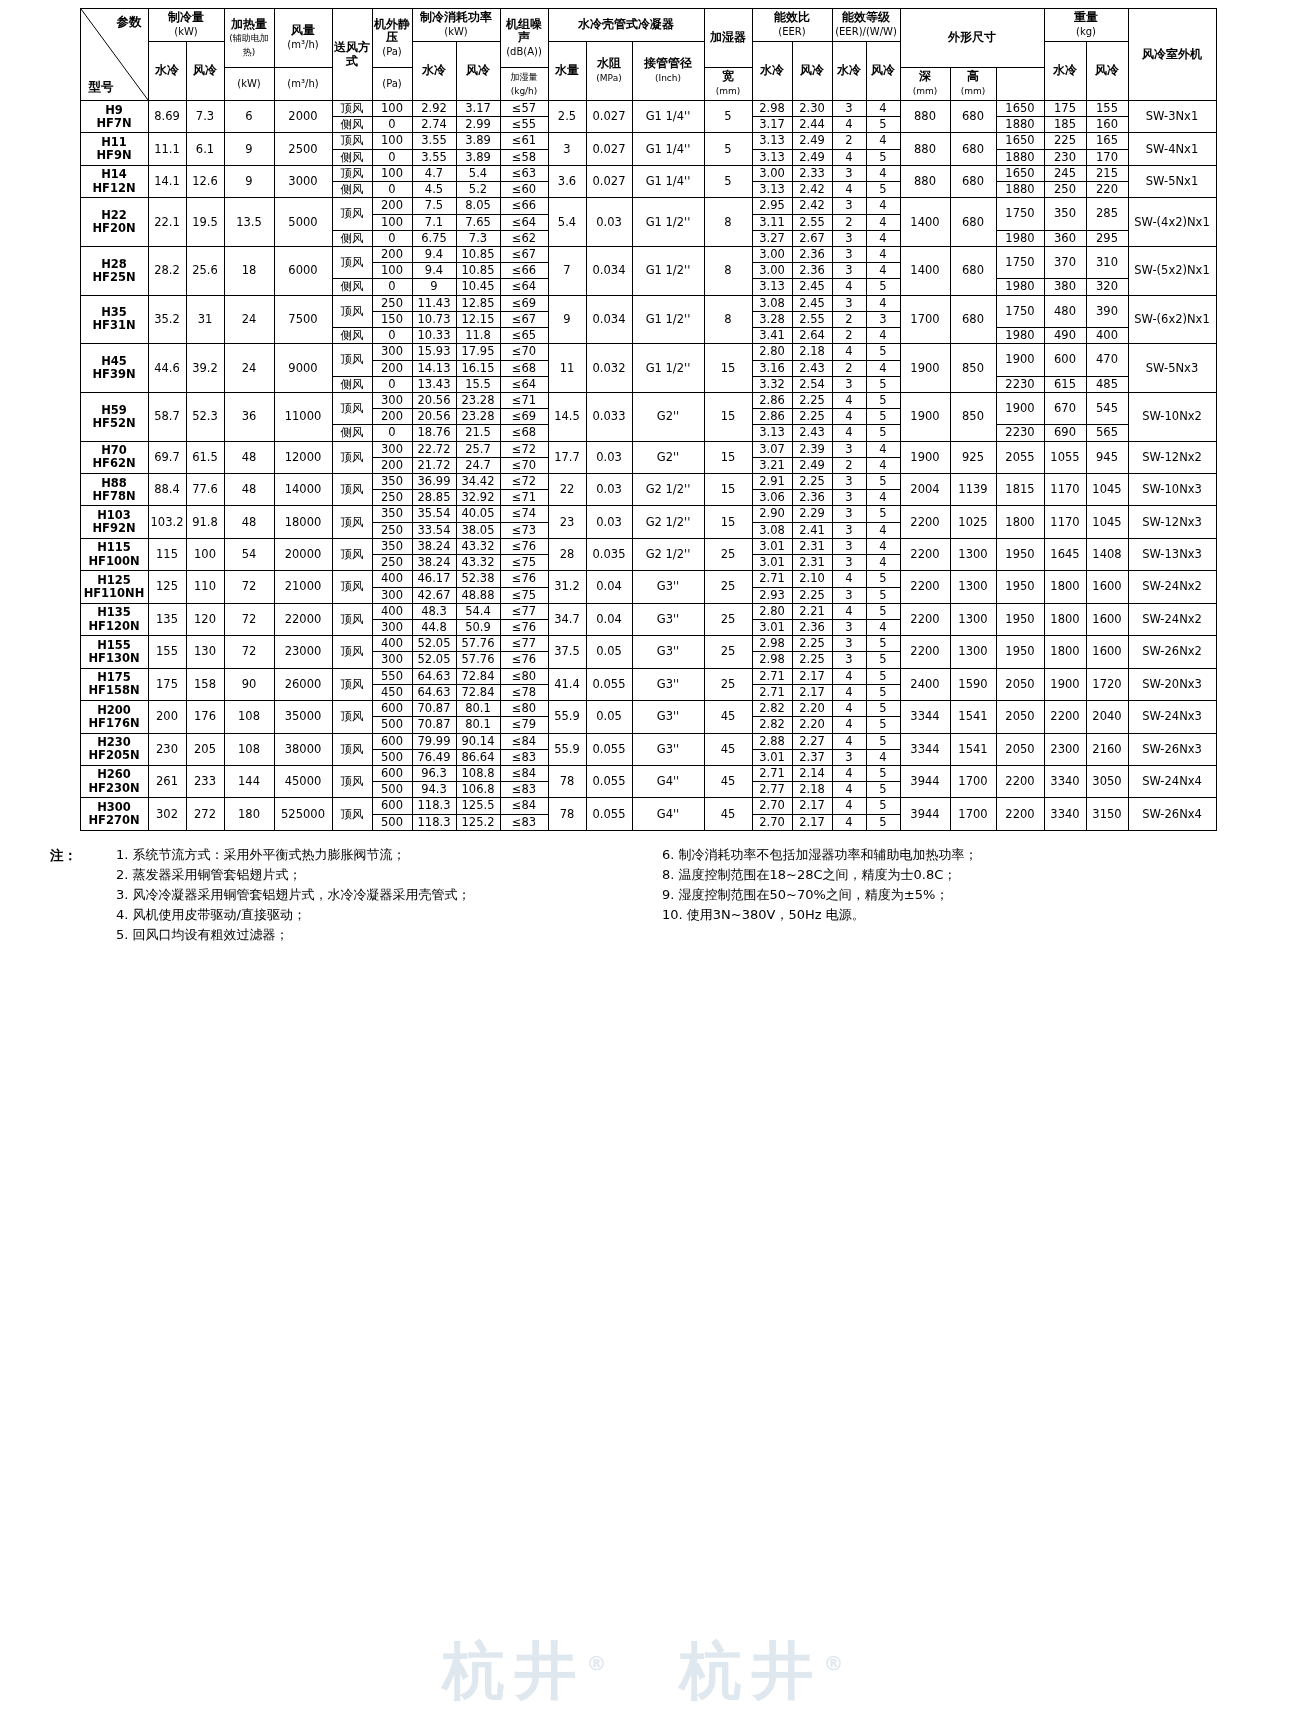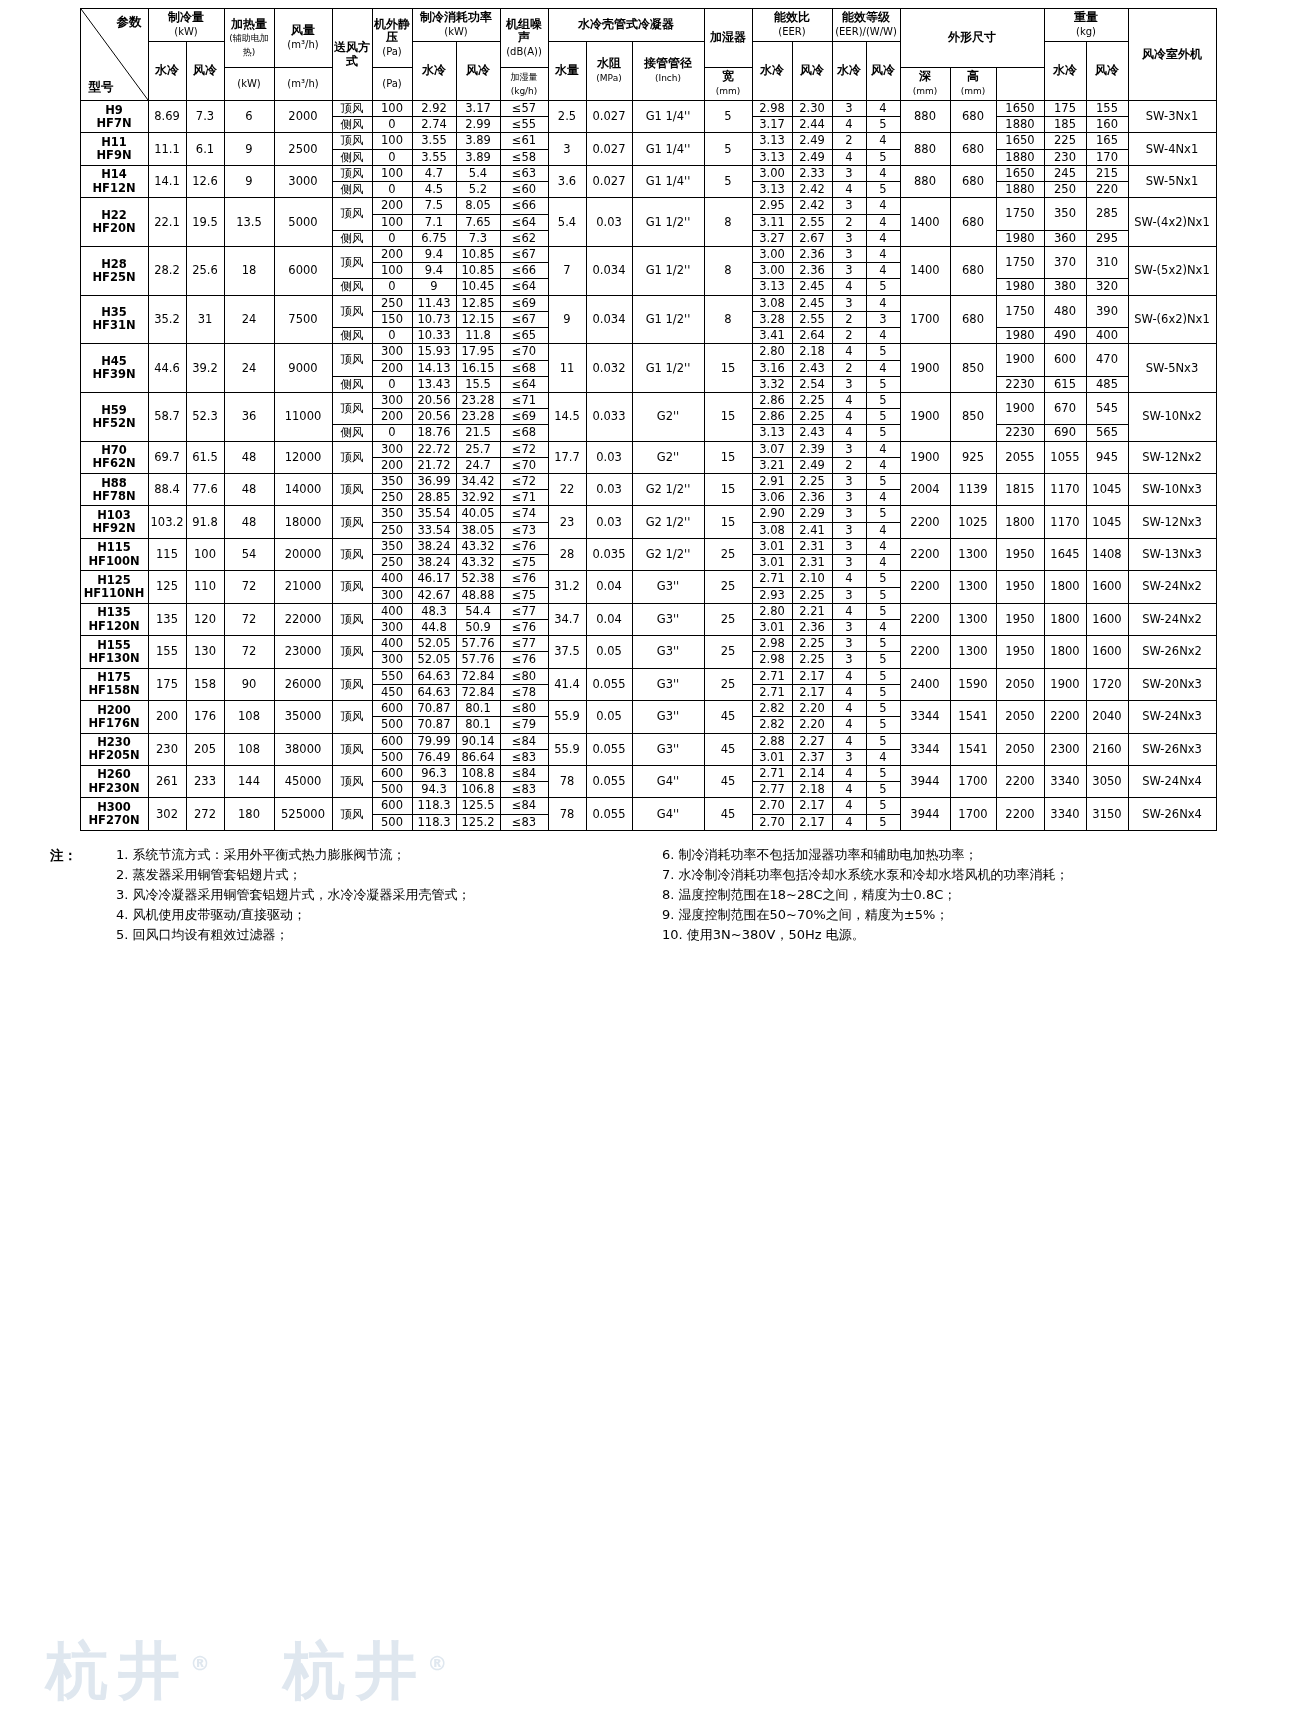--- a/index.html
+++ b/index.html
@@ -86,29 +86,28 @@
   .notes .col {
     width: 500px;
     margin-left: 46px;
   }
   .notes .col.right { width: 560px; }
   .notes .ni { white-space: nowrap; }
   .watermark {
     position: absolute;
     left: 0; right: 0;
     bottom: 6px;
-    text-align: left;
+    text-align: center;
     font-size: 62px;
     font-weight: bold;
     color: #dfe7ef;
     letter-spacing: 10px;
     z-index: 1;
     pointer-events: none;
     font-family: "DejaVu Sans", sans-serif;
-    padding-left: 46px;
   }
   .watermark .sup { font-size: 20px; vertical-align: super; }
 </style>
 </head>
 <body>
 
 <div id="sheet">
 
   <table class="spec">
     <colgroup>
@@ -1084,21 +1083,20 @@
     <div class="note-label">注：</div>
     <div class="col left">
       <div class="ni">1. 系统节流方式：采用外平衡式热力膨胀阀节流；</div>
       <div class="ni">2. 蒸发器采用铜管套铝翅片式；</div>
       <div class="ni">3. 风冷冷凝器采用铜管套铝翅片式，水冷冷凝器采用壳管式；</div>
       <div class="ni">4. 风机使用皮带驱动/直接驱动；</div>
       <div class="ni">5. 回风口均设有粗效过滤器；</div>
     </div>
     <div class="col right">
       <div class="ni">6. 制冷消耗功率不包括加湿器功率和辅助电加热功率；</div>
-      <div class="ni">7. 水冷制冷消耗功率包括冷却水系统水泵和冷却水塔风机的功率消耗；</div>
       <div class="ni">8. 温度控制范围在18~28C之间，精度为士0.8C；</div>
       <div class="ni">9. 湿度控制范围在50~70%之间，精度为±5%；</div>
       <div class="ni">10. 使用3N~380V，50Hz 电源。</div>
     </div>
   </div>
 
   <div class="watermark">
     杭井<span class="sup">®</span>&nbsp;&nbsp;杭井<span class="sup">®</span>
   </div>
 

